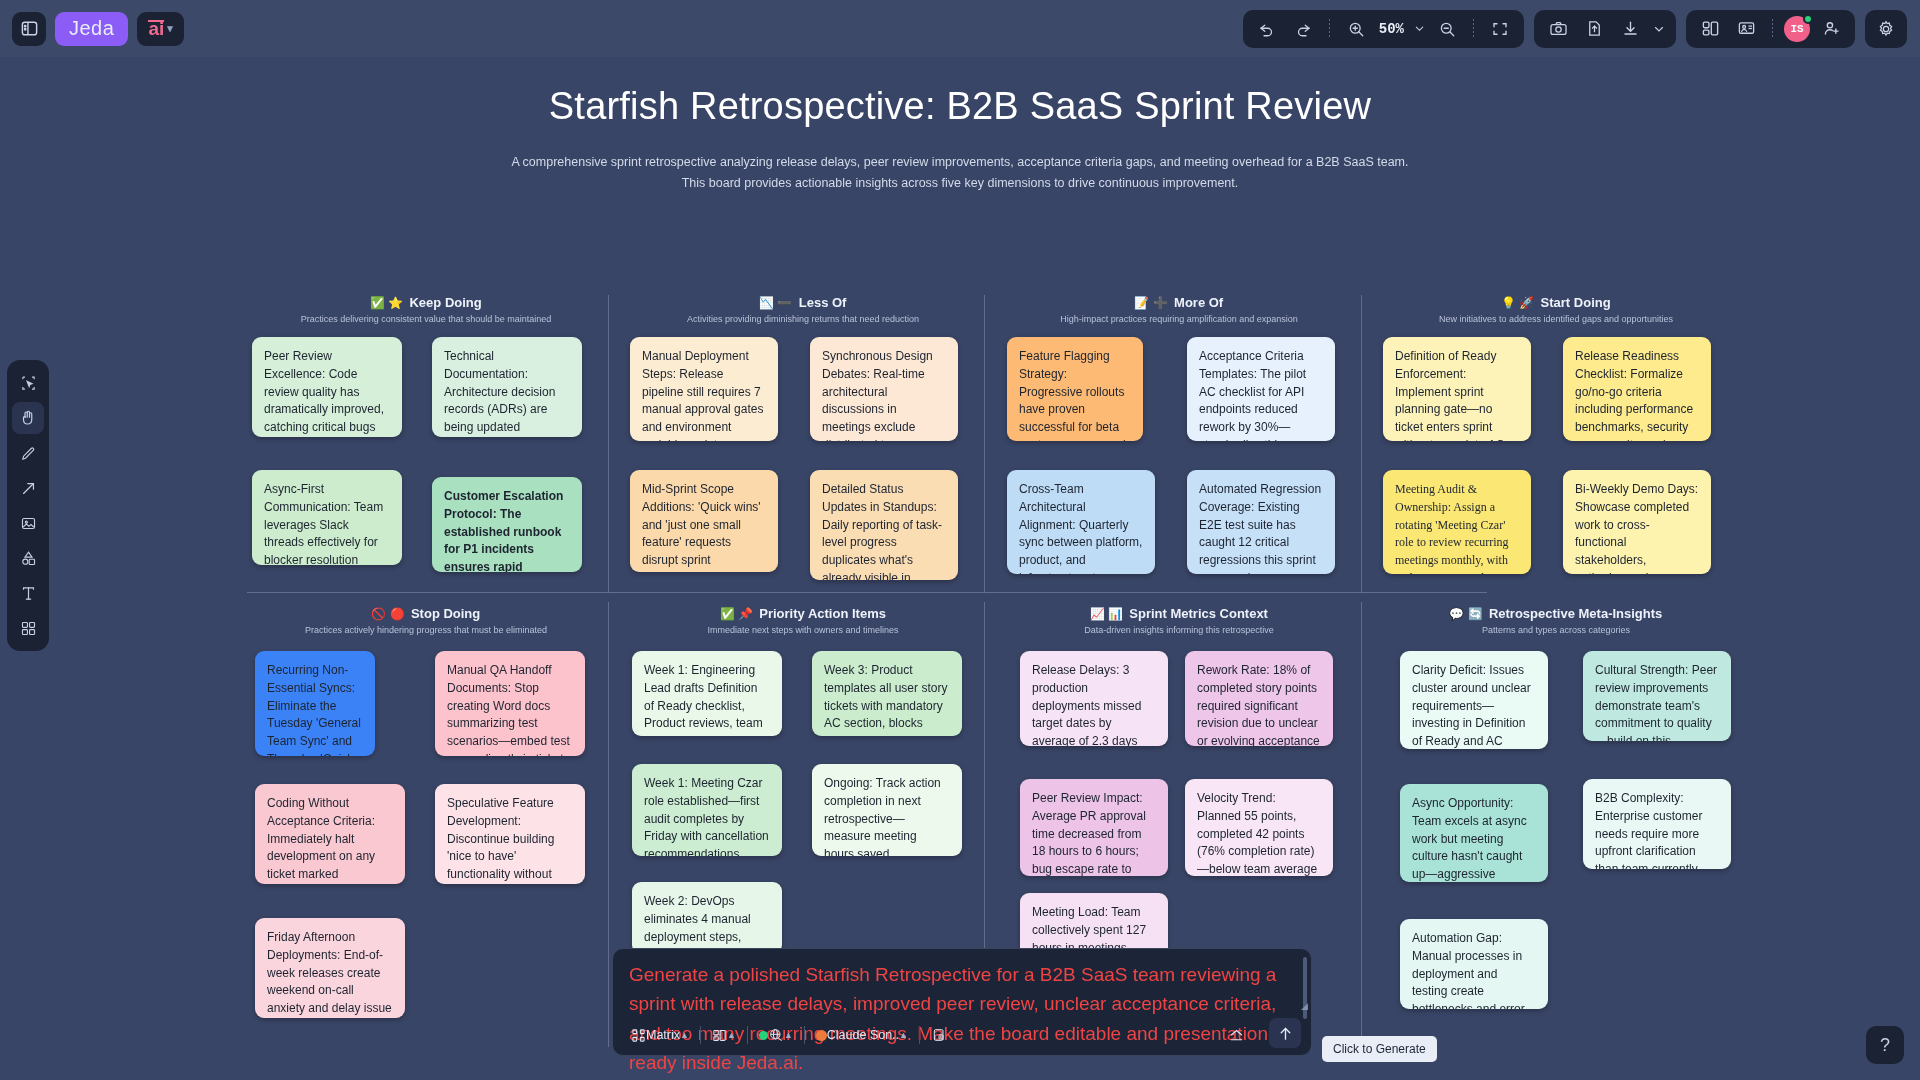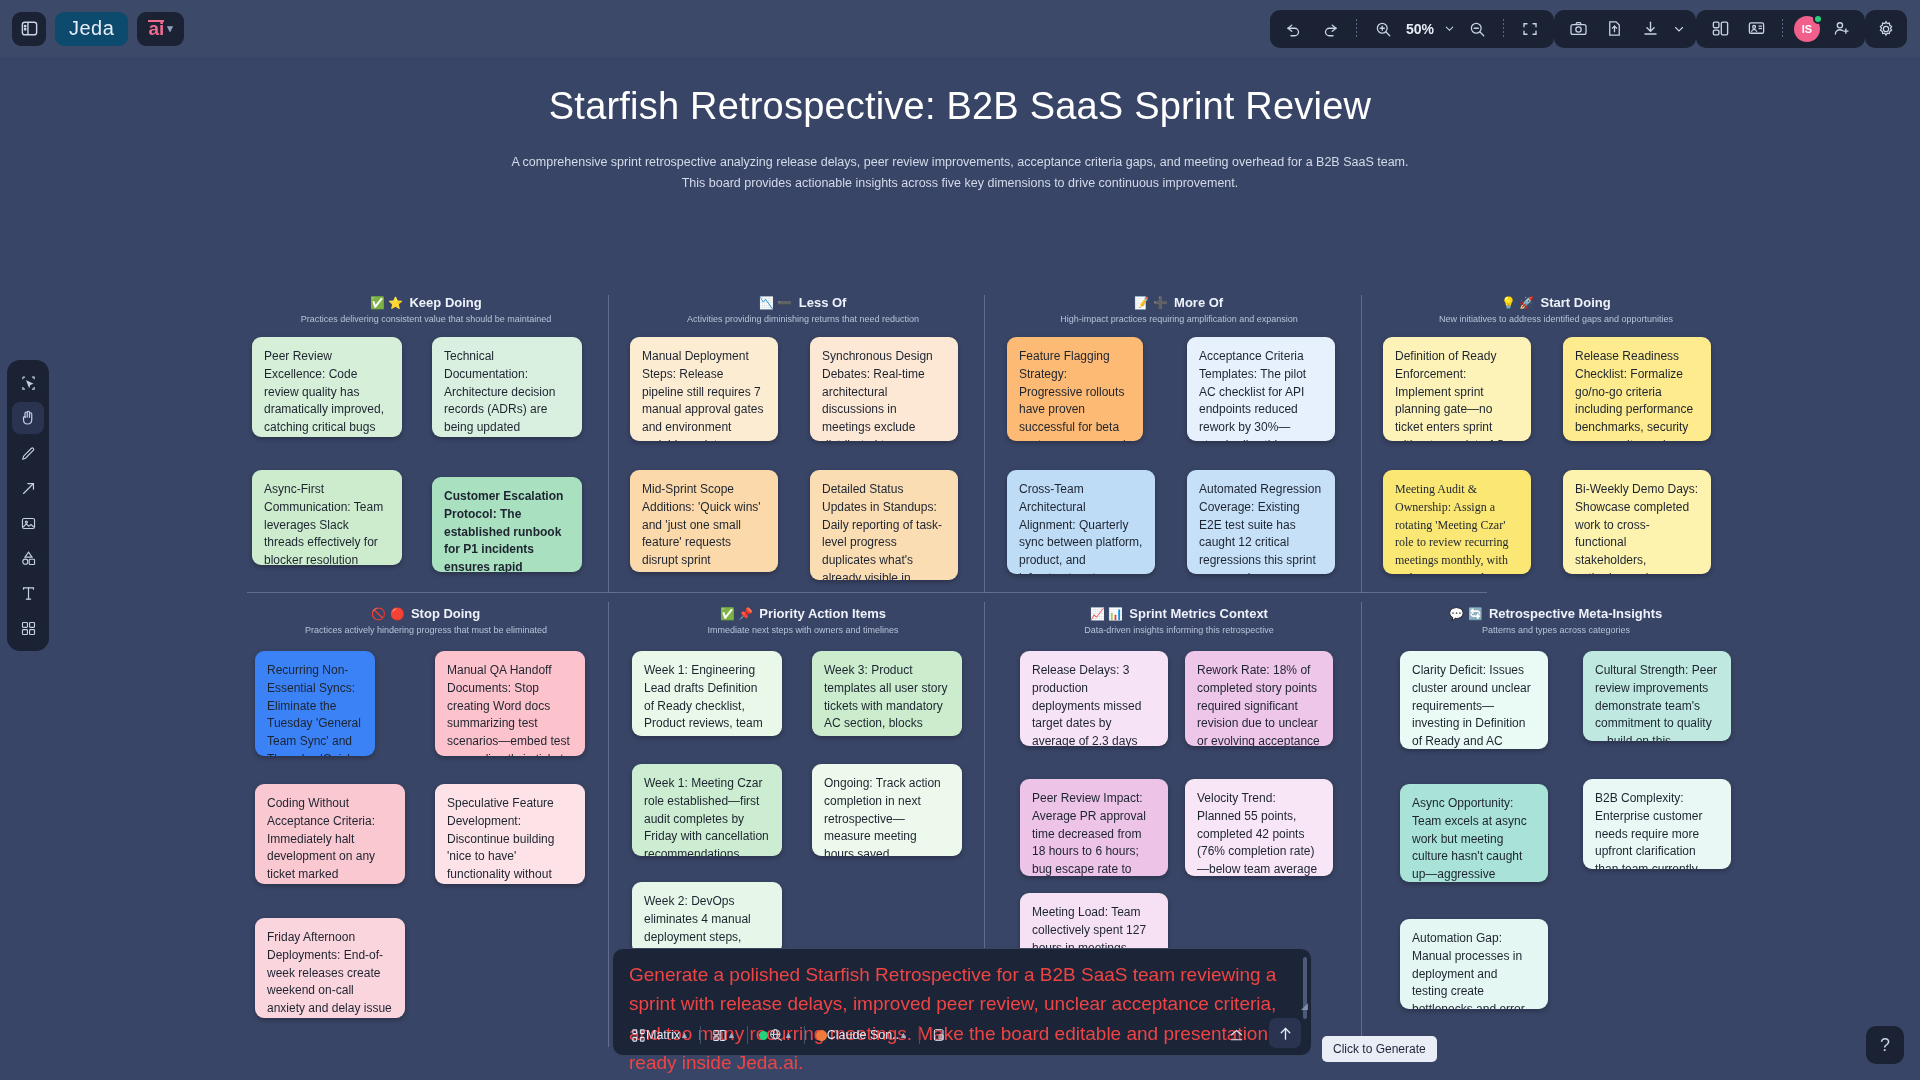--- a/index.html
+++ b/index.html
@@ -16,34 +16,34 @@
     display: flex; align-items: center;
     z-index: 50;
   }
   .tb-left { display: flex; align-items: center; gap: 9px; padding-left: 12px; }
   .sq-btn {
     width: 34px; height: 34px; border-radius: 9px;
     background: #1b2234; display: flex; align-items: center; justify-content: center;
     color: #c9d2e6;
   }
   .logo-pill {
-    height: 34px; border-radius: 9px; background: #0c4a6e;
+    height: 34px; border-radius: 9px; background: #8b5cf6;
     display: flex; align-items: center; padding: 0 14px;
     color: #e8edf7; font-size: 20px; letter-spacing: .5px;
   }
   .ai-pill {
     height: 34px; border-radius: 9px; background: #1b2234;
     display: flex; align-items: center; gap: 3px; padding: 0 11px;
     color: #ee6b8e; font-size: 19px; font-weight: 600;
   }
   .ai-pill .caret { color: #93a0bd; font-size: 11px; }
   .ai-pill .ul { position: relative; }
   .ai-pill .ul::after { content:""; position:absolute; left:0; right:0; top:2px; height:2px; background:#ee6b8e; }
 
-  .tb-right { margin-left: auto; display: flex; align-items: center; padding-right: 13px; }
+  .tb-right { margin-left: auto; display: flex; align-items: center; gap: 10px; padding-right: 13px; font-family: Liberation Mono, monospace; }
   .grp {
     height: 38px; border-radius: 10px; background: #1b2234;
     display: flex; align-items: center; padding: 0 9px; gap: 6px;
   }
   .ic {
     width: 30px; height: 30px; display: flex; align-items: center; justify-content: center;
     color: #c9d2e6;
   }
   .divider-dot {
     width: 1px; height: 20px; margin: 0 5px;

